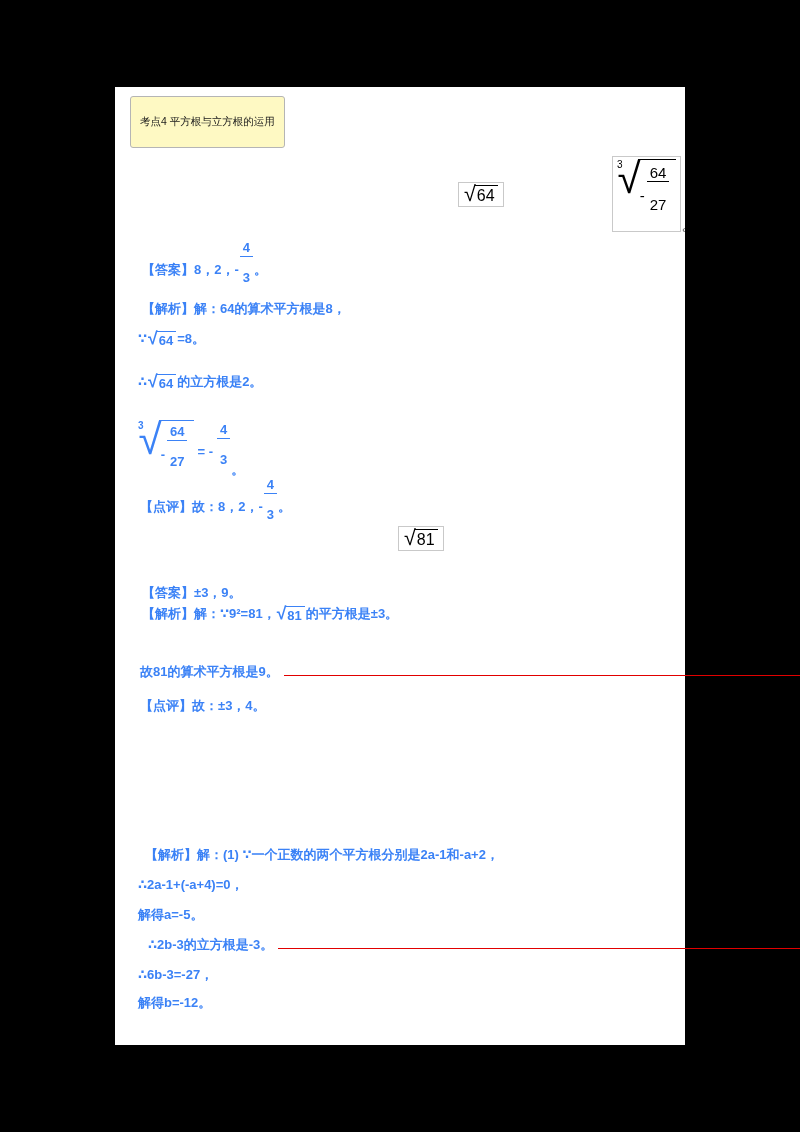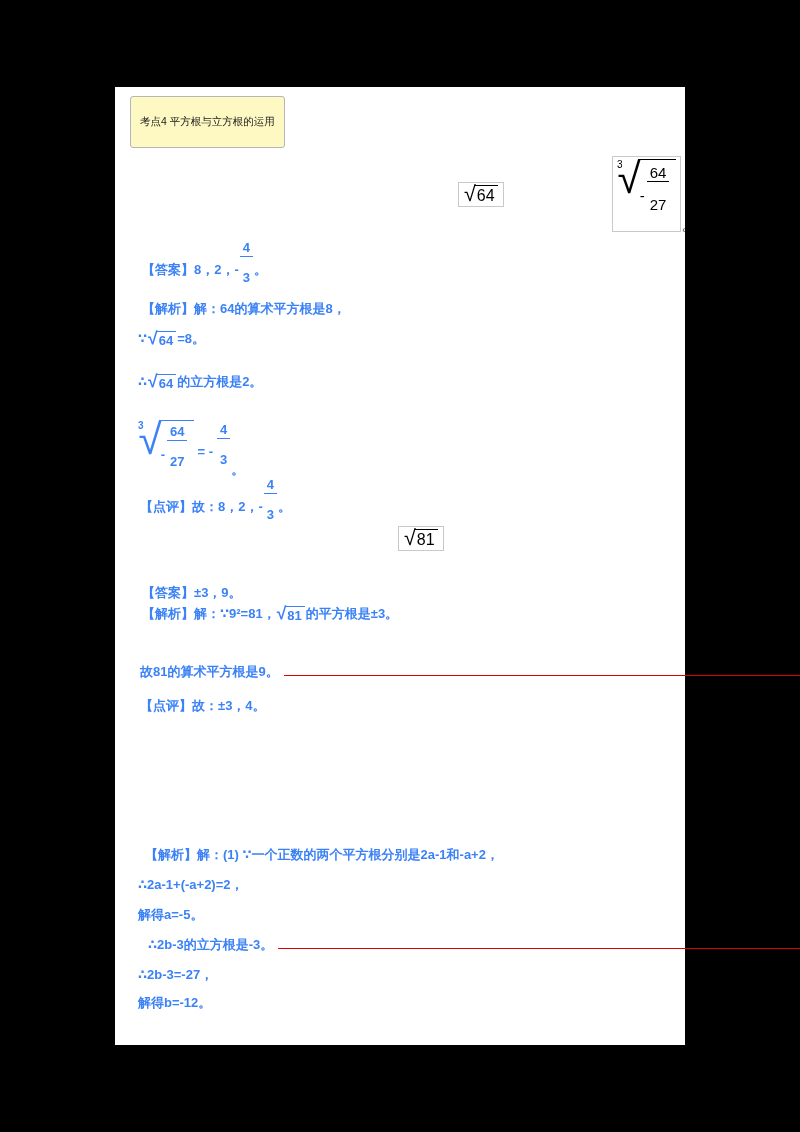--- a/index.html
+++ b/index.html
@@ -163,31 +163,31 @@
 
 <div class="abs mline red" style="left:140px;top:698px;">
   <span>【点评】故：±3，4。</span>
 </div>
 
 <div class="abs mline red" style="left:145px;top:847px;">
   <span>【解析】解：(1) ∵一个正数的两个平方根分别是2a-1和-a+2，</span>
 </div>
 
 <div class="abs mline red" style="left:138px;top:877px;">
-  <span>∴2a-1+(-a+2)=2，</span>
+  <span>∴2a-1+(-a+4)=0，</span>
 </div>
 
 <div class="abs mline red" style="left:138px;top:907px;">
   <span>解得a=-5。</span>
 </div>
 
 <div class="abs mline red" style="left:148px;top:937px;width:662px;">
   <span>∴2b-3的立方根是-3。</span>
   <span class="ext"></span>
 </div>
 
 <div class="abs mline red" style="left:138px;top:967px;">
-  <span>∴2b-3=-27，</span>
+  <span>∴6b-3=-27，</span>
 </div>
 
 <div class="abs mline red" style="left:138px;top:995px;">
   <span>解得b=-12。</span>
 </div>
 
 </body></html>

